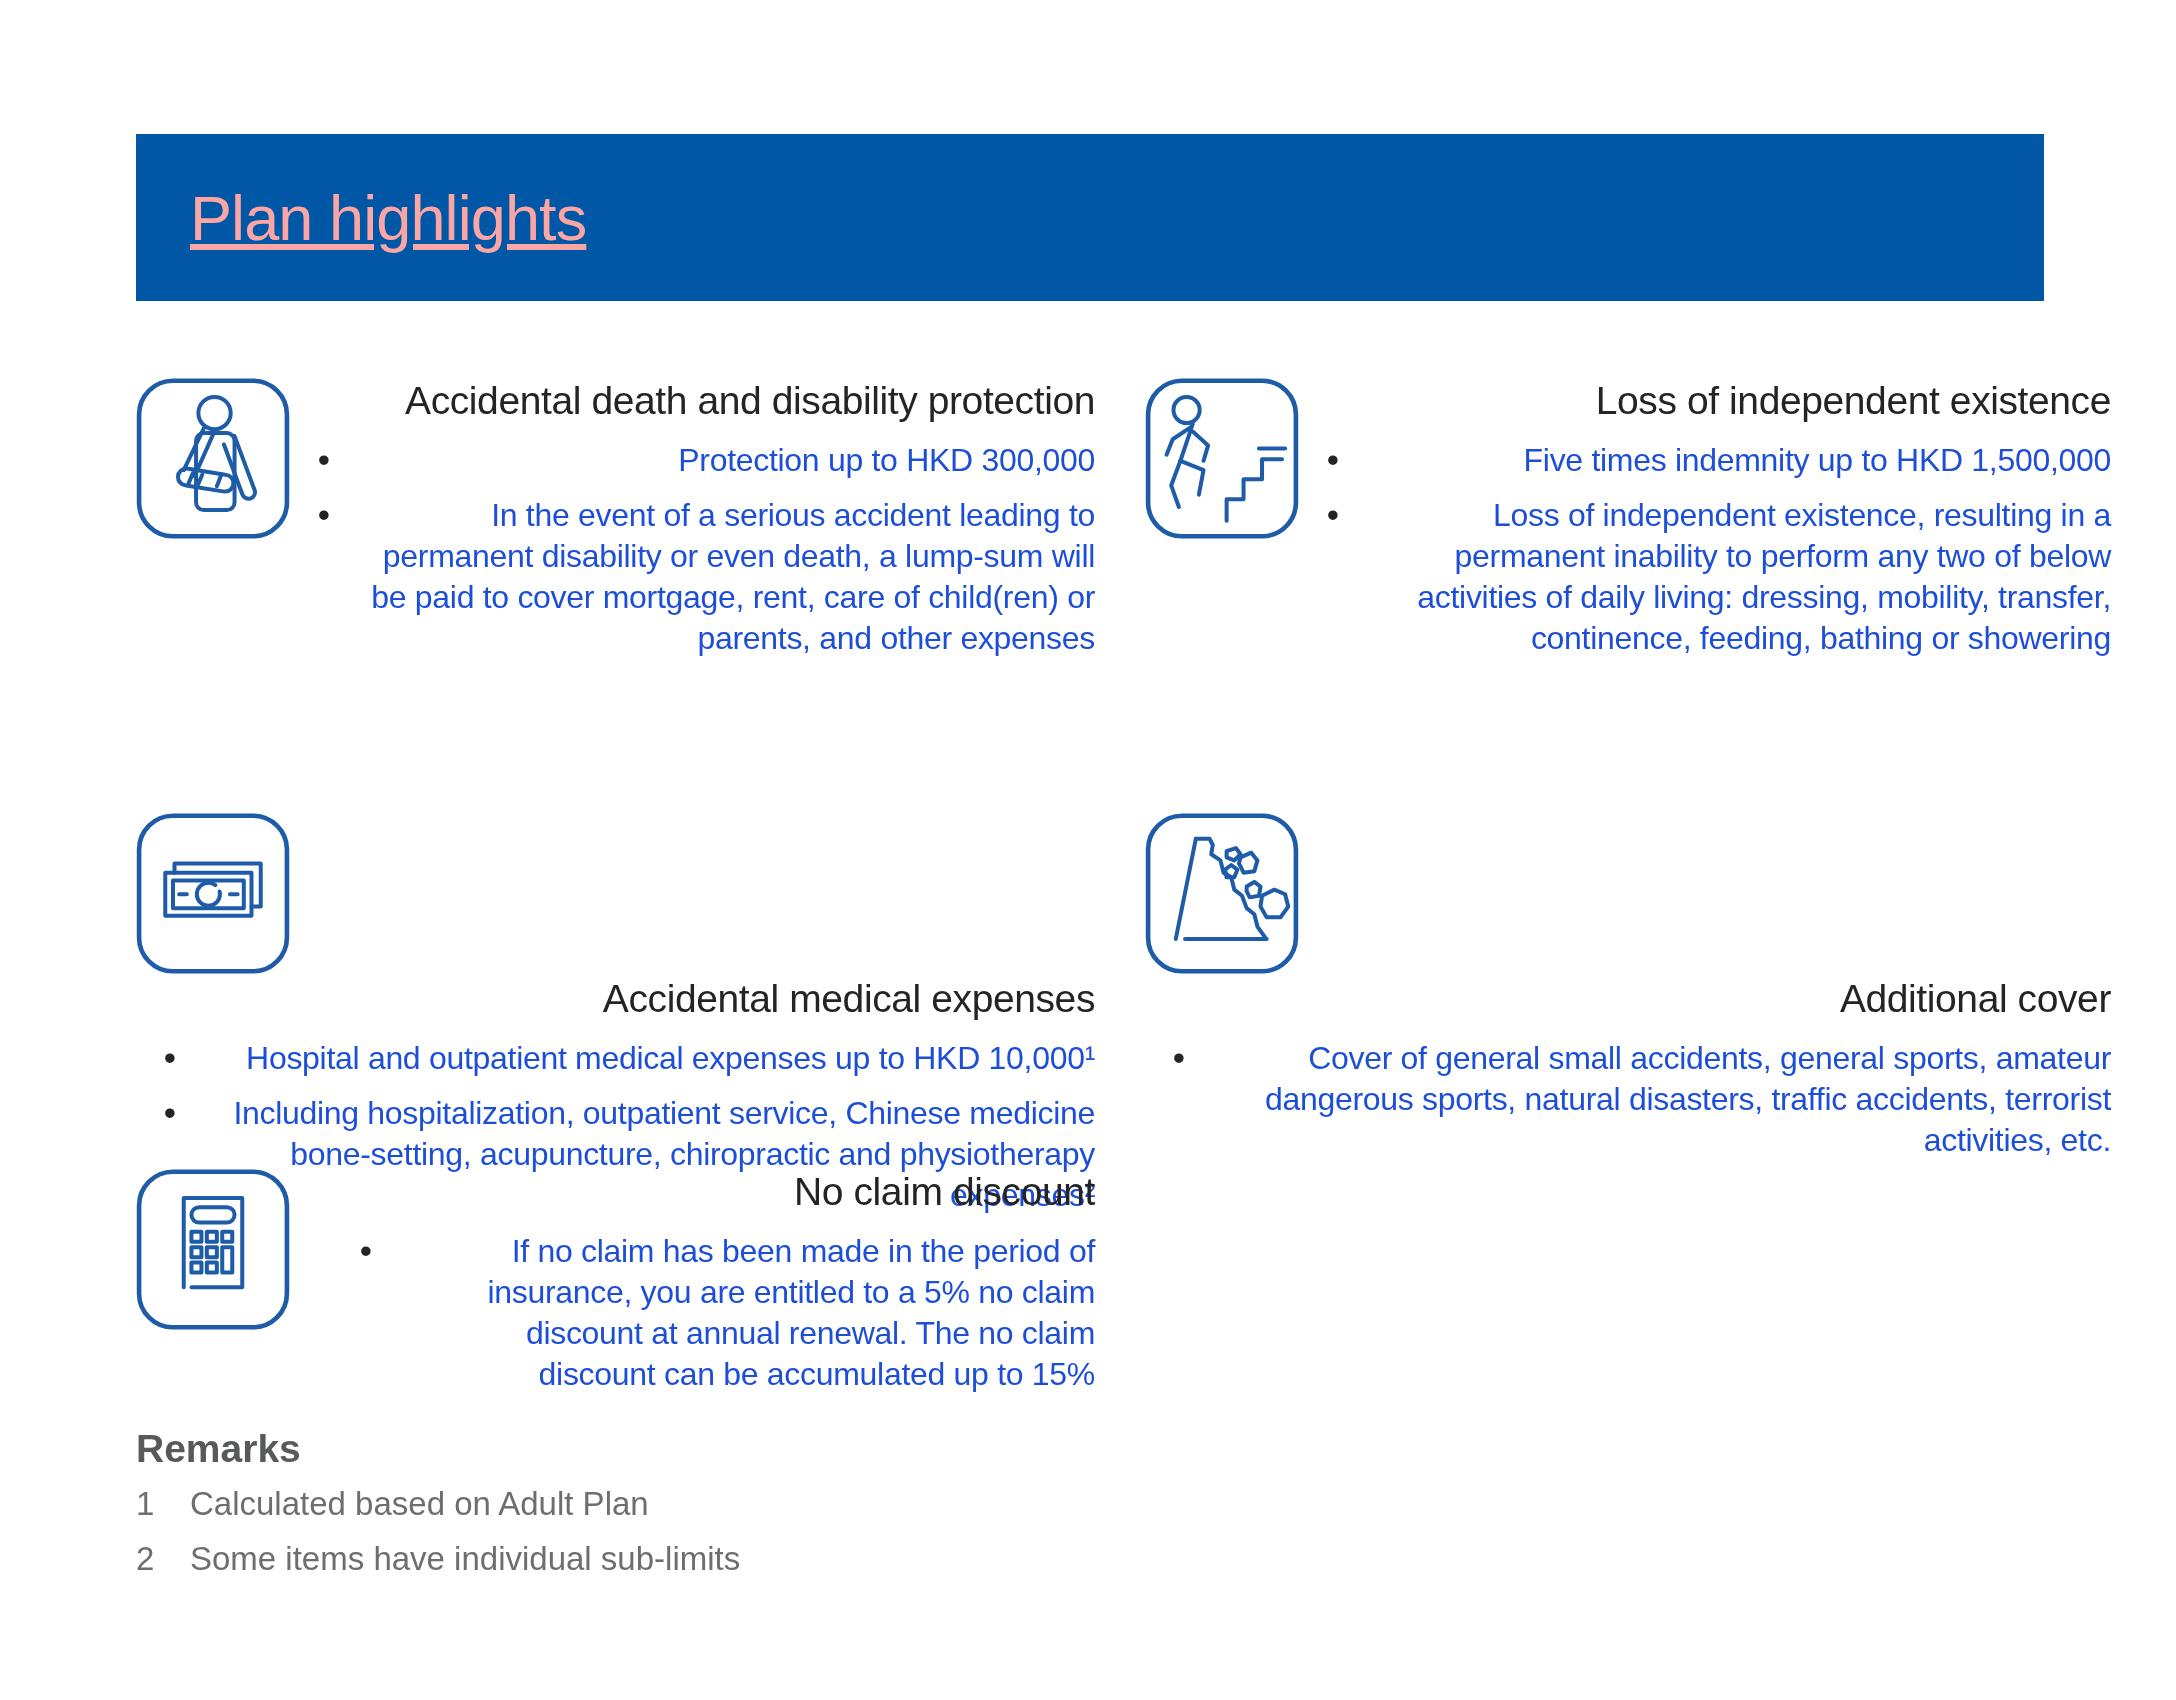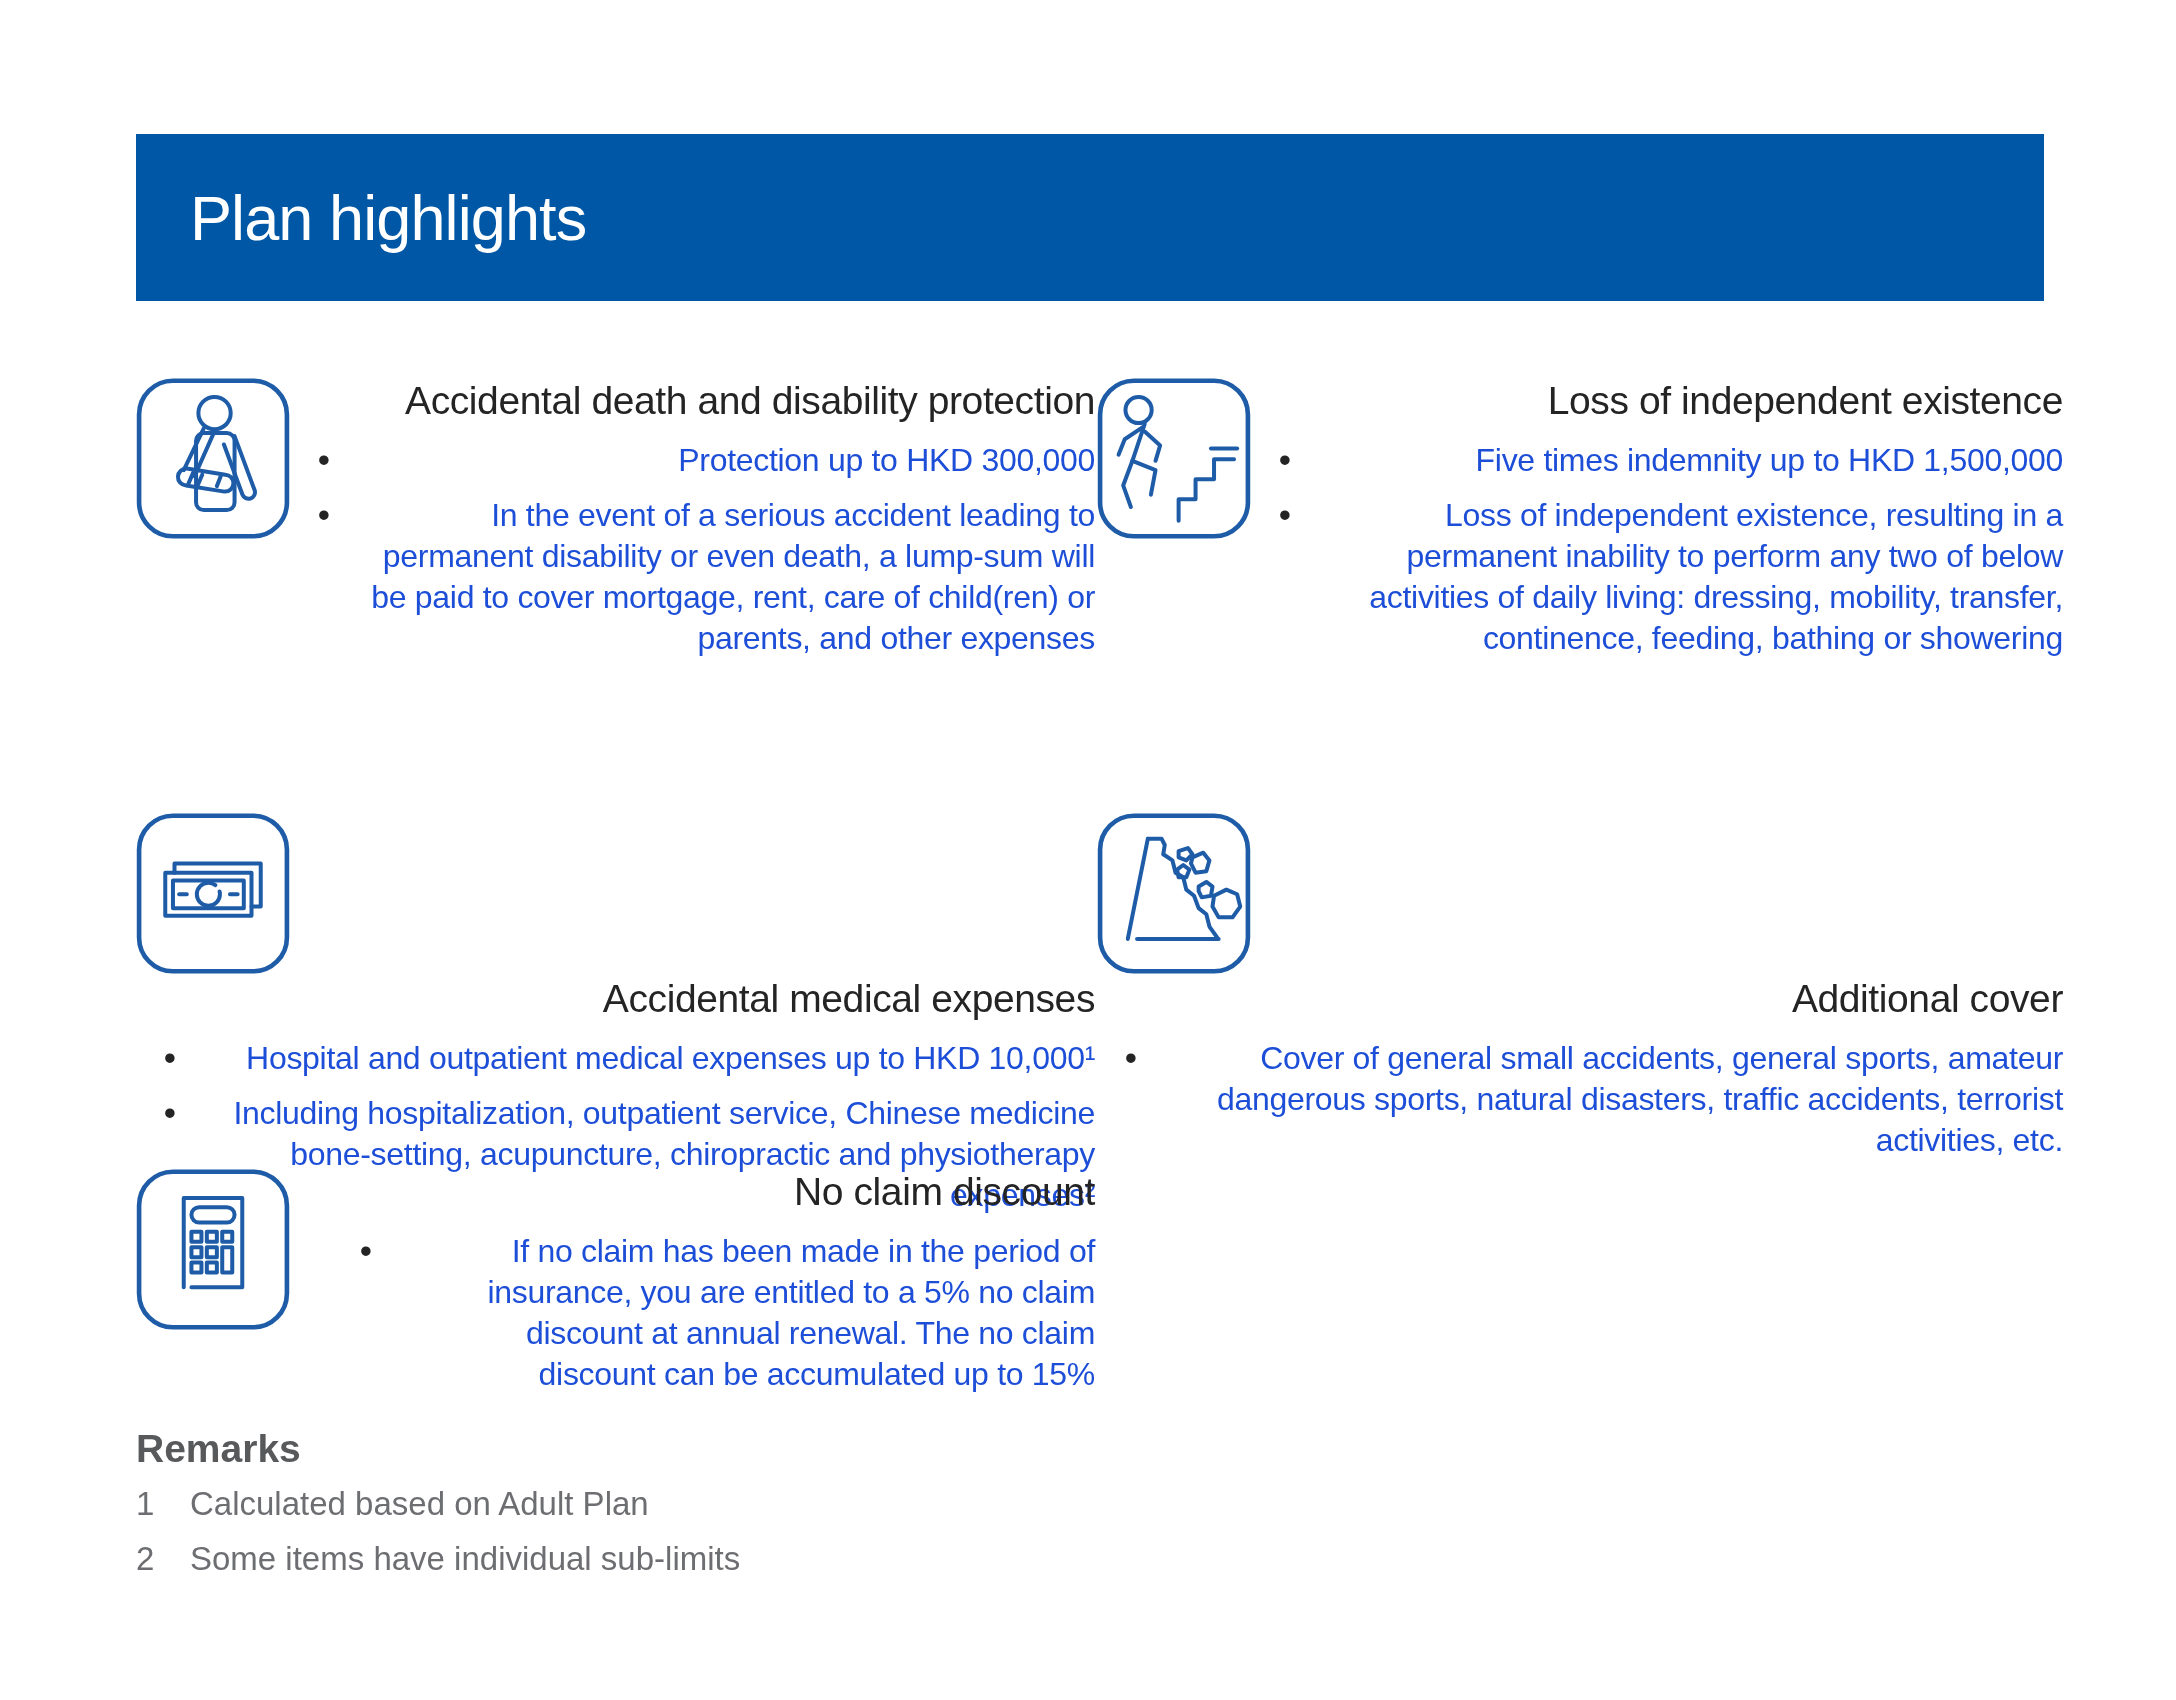--- a/index.html
+++ b/index.html
@@ -13,28 +13,29 @@
 
   
   .header {
     position: absolute; left: 136px; top: 134px;
     width: 1908px; height: 167px;
     background: #0057A5;
     display: flex; align-items: center;
   }
   .header h1 {
     margin: 0; padding-left: 54px;
-    color: #ffffff; font-size: 63px; font-weight: 400;
+    color: #fca5a5; font-size: 63px; font-weight: 400;
     letter-spacing: -0.9px;
+    text-decoration: underline;
   }
 
   
   .section { position: absolute; display: flex; align-items: flex-start; }
   .sec-left  { left: 136px;  width: 959px; }
-  .sec-right { left: 1097px; width: 966px; }
+  .sec-right { left: 1145px; width: 966px; }
   .row1 { top: 377px; }
   .row2 { top: 812px; flex-direction: column; }
   .row3 { top: 1168px; gap: 42px; }
 
   .icon-box { flex: 0 0 154px; height: 163px; }
   .icon-box svg { width: 154px; height: 163px; display: block; }
 
   .section-text { flex: 1 1 auto; margin-left: 26px; min-width: 0; text-align: right; }
   .section-title {
     margin: 0 0 16px 0;

